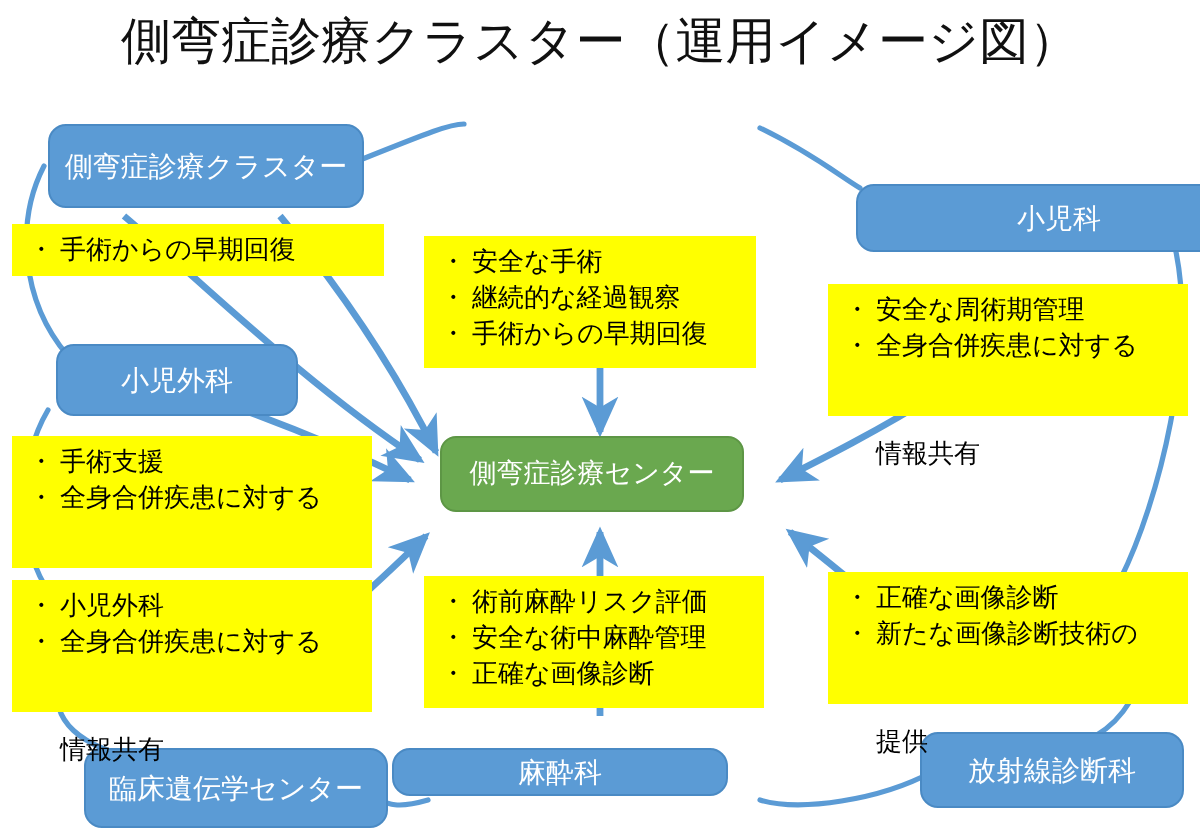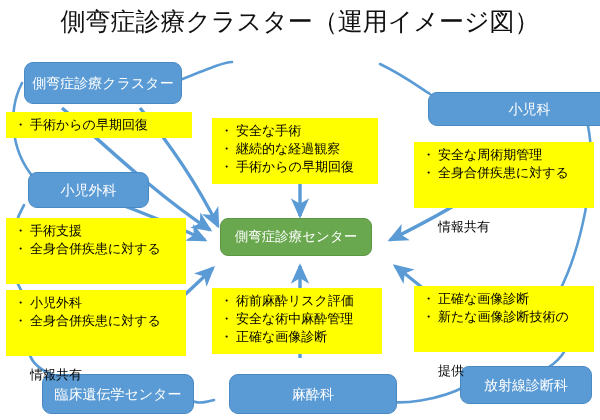--- a/index.html
+++ b/index.html
@@ -143,21 +143,21 @@
   </div>
 
   <div class="node blue" style="left:28px; top:172px; width:121px; height:36px;">
     <span>小児外科</span>
   </div>
 
   <div class="node blue" style="left:26px; top:374px; width:152px; height:40px;margin-left:16px;">
     <span>臨床遺伝学センター</span>
   </div>
 
-  <div class="node blue" style="left:229px; top:374px; width:168px; height:40px;">
+  <div class="node blue" style="left:196px; top:374px; width:168px; height:24px;">
     <span>麻酔科</span>
   </div>
 
   <div class="node blue" style="left:460px; top:366px; width:132px; height:38px;">
     <span>放射線診断科</span>
   </div>
 
   <div class="node green" style="left:220px; top:218px; width:152px; height:38px;">
     <span>側弯症診療センター</span>
   </div>

